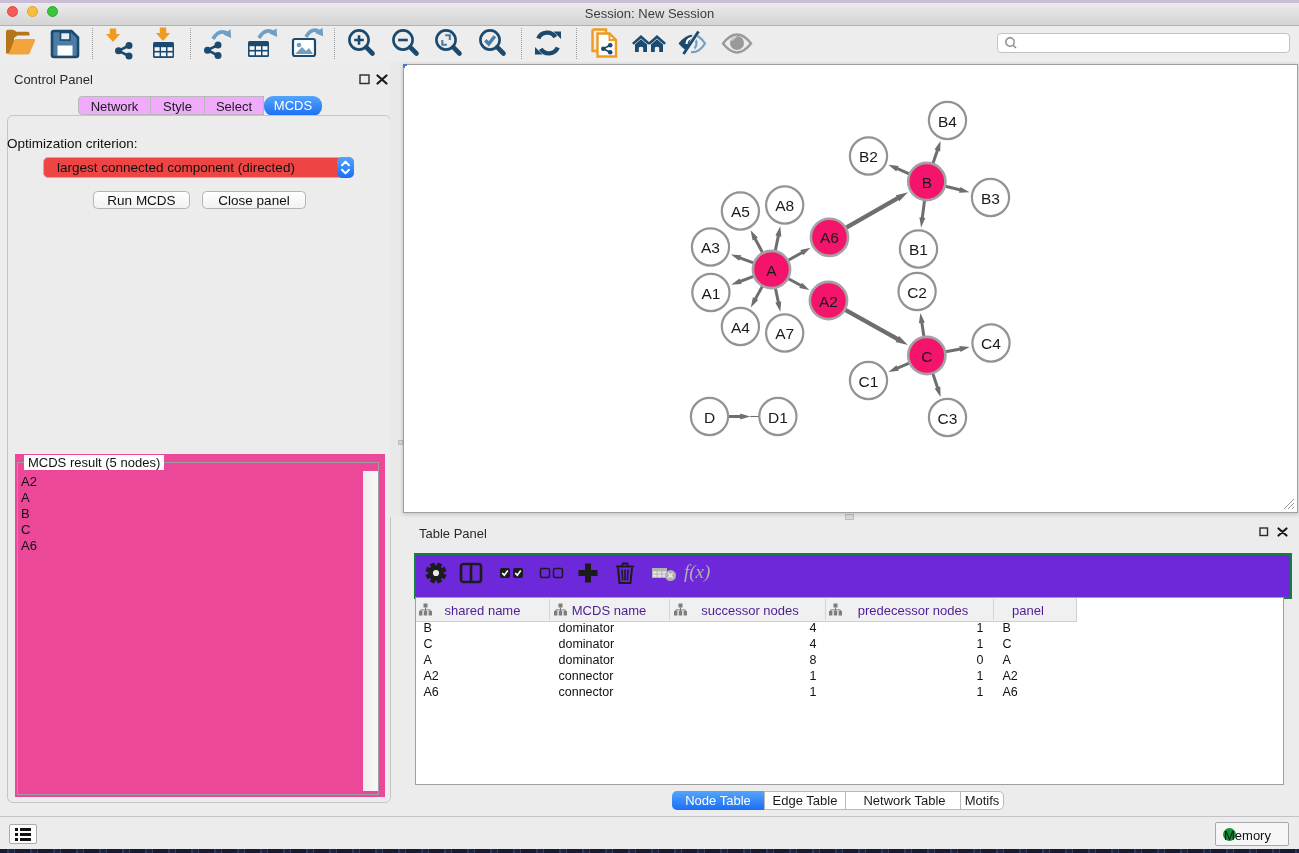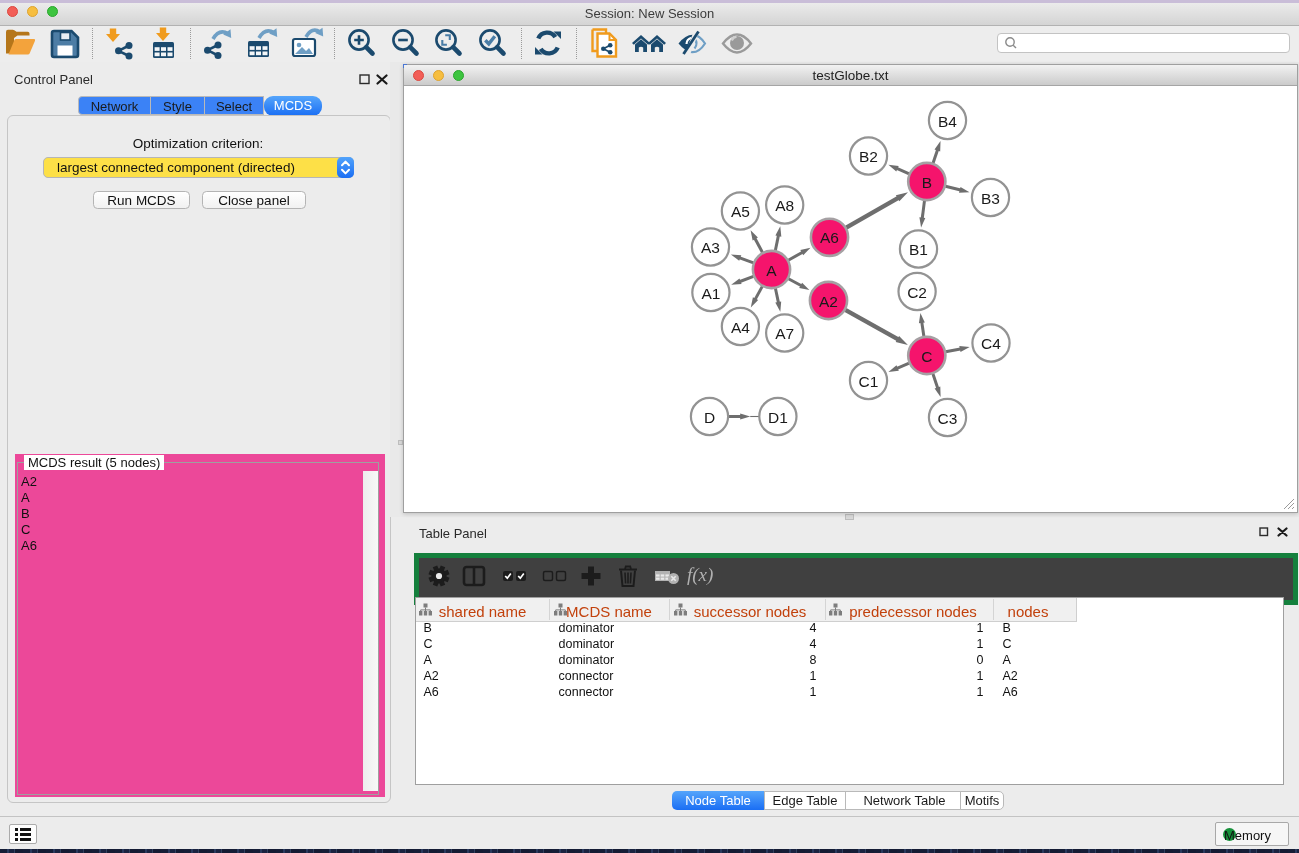--- a/index.html
+++ b/index.html
@@ -12,28 +12,28 @@
  font-size:13px;color:#3c3c3c}
 .tl{position:absolute;width:11px;height:11px;border-radius:50%;top:2.5px}
 #toolbar{left:0;top:26px;width:1299px;height:36px;background:#ededed}
 .tsep{position:absolute;top:2px;height:31px;width:0;border-left:1px dotted #9a9a9a}
 .ticon{position:absolute}
 #search{left:997px;top:7px;width:291px;height:18px;background:#fff;
  border:1px solid #c3c3c3;border-radius:4px}
 
 #cp-title{left:14px;top:72px;font-size:13px;color:#2a2a2a}
 .winbtn{position:absolute;top:74px}
-.tab{position:absolute;top:96px;height:19px;background:#3b82f6;border:1px solid #b9b9b9;
+.tab{position:absolute;top:96px;height:19px;background:#f0abfc;border:1px solid #b9b9b9;
  box-sizing:border-box;font-size:13px;color:#1a1a1a;text-align:center;line-height:19px}
 #tab-mcds{background:linear-gradient(#55a5fb,#1a6ef4);color:#fff;border:none;
  border-radius:9px;line-height:20px}
 #cpanel{left:7px;top:115px;width:384px;height:688px;border:1px solid #c5c5c5;
  border-radius:6px;box-sizing:border-box;background:#ececec}
-#optlabel{left:7px;top:136px;width:382px;text-align:center;font-size:13.5px;color:#111}
-#combo{left:43px;top:157px;width:311px;height:21px;background:#fde047;
+#optlabel{left:7px;top:136px;width:382px;font-size:13.5px;color:#111}
+#combo{left:43px;top:157px;width:311px;height:21px;background:#ef4444;
  border:1px solid #b6b6b6;border-radius:5px;box-sizing:border-box}
 #combo .txt{position:absolute;left:13px;top:2px;font-size:13.5px;color:#111}
 #combo .cap{position:absolute;right:-1px;top:-1px;width:17px;height:21px;
  background:linear-gradient(#52a3fb,#1a6ef4);border-radius:5px;}
 .btn{position:absolute;top:191px;height:18px;background:linear-gradient(#fff,#f1f1f1);
  border:1px solid #b4b4b4;border-radius:4.5px;box-sizing:border-box;
  font-size:13.5px;color:#111;text-align:center;line-height:17px}
 #resultbox{left:15px;top:454px;width:370px;height:343px;background:#ec4899}
 #fieldrect{position:absolute;left:2px;top:8px;width:360px;height:331px;
  border:1px solid #9f9f9f}
@@ -45,28 +45,28 @@
 
 #desktop{left:390px;top:62px;width:909px;height:455px;background:#e9e9e9}
 #netwin{left:403px;top:64px;width:895px;height:449px;background:#fff;
  border:1px solid #9f9f9f;box-sizing:border-box;box-shadow:0 1px 4px rgba(0,0,0,0.18)}
 #nettb{position:absolute;left:0;top:0;width:100%;height:21px;
  background:linear-gradient(#f2f2f2,#cbcbcb);border-bottom:1px solid #a5a5a5;box-sizing:border-box}
 #nettb .t{position:absolute;left:0;right:0;top:2.5px;text-align:center;font-size:13.5px;color:#222}
 #netwin .tl{top:4.5px;width:11px;height:11px}
 
 #tp-title{left:419px;top:526px;font-size:13px;color:#2a2a2a}
-#ttoolbar{left:414px;top:553px;width:874px;height:42px;background:#404040;
- border:5px solid #15803d}
+#ttoolbar{left:414px;top:553px;width:874px;height:42px;background:#6d28d9;
+ border:2px solid #15803d}
 #ttable{left:415px;top:597px;width:869px;height:188px;background:#fff;
  border:1px solid #9f9f9f;box-sizing:border-box}
 #thead{position:absolute;left:0;top:0;width:660px;height:23px;background:#f0f0f0;
  border-bottom:1px solid #cfcfcf;border-right:1px solid #cfcfcf}
 .hsep{position:absolute;top:1px;height:21px;width:0;border-left:1px solid #d4d4d4}
-.hlbl{position:absolute;top:5px;font-size:15px;color:#c2410c;white-space:nowrap}
+.hlbl{position:absolute;top:5px;font-size:13px;color:#4c1d95;white-space:nowrap}
 .cell{position:absolute;font-size:12.5px;color:#111;white-space:nowrap}
 .bt{position:absolute;top:791px;height:19px;background:#fff;border:1px solid #b9b9b9;
  box-sizing:border-box;font-size:13px;color:#1a1a1a;text-align:center;line-height:18px}
 #bt-node{background:linear-gradient(#55a5fb,#1a6ef4);color:#fff;border:none;
  border-radius:5px 0 0 5px;line-height:19px}
 #statussep{left:0;top:815.5px;width:1299px;height:0;border-top:1px solid #c3c3c3}
 #hambtn{left:9px;top:824px;width:28px;height:20px;background:#fdfdfd;
  border:1px solid #ababab;border-radius:2px;box-sizing:border-box}
 #membtn{left:1215px;top:822px;width:74px;height:24px;background:#f6f6f6;
  border:1px solid #a8a8a8;border-radius:2px;box-sizing:border-box}
@@ -266,26 +266,20 @@
  <div class="li" style="top:68px">C</div>
  <div class="li" style="top:84px">A6</div>
  <div id="sbtrack"></div>
 </div>
 <div class="abs" id="desktop"></div>
 <div class="abs" style="left:398px;top:440px;width:5px;height:5px;background:#d8d8d8;border:1px solid #bdbdbd;box-sizing:border-box"></div>
 <div class="abs" style="left:845px;top:514px;width:9px;height:6px;background:#d8d8d8;border:1px solid #bdbdbd;box-sizing:border-box"></div>
 <div class="abs" id="netwin">
     <div style="position:absolute;left:-1px;top:-1px;width:4px;height:1.5px;background:#4a77d4"></div>
     <div style="position:absolute;left:-1px;top:-1px;width:1.5px;height:4px;background:#4a77d4"></div>
- <div id="nettb">
-  <div class="tl" style="left:9px;background:#f25e57;border:1px solid #dc4840;box-sizing:border-box"></div>
-  <div class="tl" style="left:29px;background:#f6be40;border:1px solid #dfa32e;box-sizing:border-box"></div>
-  <div class="tl" style="left:49px;background:#3dc43f;border:1px solid #2ba62e;box-sizing:border-box"></div>
-  <div class="t">testGlobe.txt</div>
- </div>
  <svg style="position:absolute;right:2px;bottom:2px" width="12" height="12" viewBox="0 0 12 12">
   <path d="M11 1 L1 11 M11 5 L5 11 M11 9 L9 11" stroke="#9a9a9a" stroke-width="1"></path>
  </svg>
  <svg id="graph" style="position:absolute;left:0px;top:21px" width="893" height="426" viewBox="0 0 893 426">
  <style>.wh{fill:#fff;stroke:#939393;stroke-width:2.2}.pk{fill:#f5146c;stroke:#a5a0a3;stroke-width:2.6}.lbl text{font-size:15.5px;fill:#1a1a1a;text-anchor:middle;dominant-baseline:central}</style>
  <g stroke="#6e6e6e">
         <line x1="346.2" y1="330.5" x2="355.7" y2="330.5" stroke-width="1.1"></line>
         <line x1="358.5" y1="166.5" x2="350.3" y2="151.2" stroke-width="3.0"></line>
         <line x1="371.3" y1="164.7" x2="374.7" y2="148.1" stroke-width="3.0"></line>
         <line x1="349.5" y1="176.9" x2="334.4" y2="171.3" stroke-width="3.0"></line>
@@ -474,21 +468,21 @@
           <rect x="0" y="8" width="3.4" height="4.5"></rect>
           <rect x="4.8" y="8" width="3.4" height="4.5"></rect>
           <rect x="9.6" y="8" width="3.4" height="4.5"></rect>
         </g>
         <path d="M6.5 4.5 V7 M1.7 8 V6.9 H11.3 V8 M6.5 6.9 V8" stroke="#7d7d7d" stroke-width="1" fill="none"></path>
       </svg>
   <div class="hlbl" style="left:0px;width:133px;text-align:center">shared name</div>
   <div class="hlbl" style="left:93px;width:200px;text-align:center">MCDS name</div>
   <div class="hlbl" style="left:234px;width:200px;text-align:center">successor nodes</div>
   <div class="hlbl" style="left:397px;width:200px;text-align:center">predecessor nodes</div>
-  <div class="hlbl" style="left:512px;width:200px;text-align:center">nodes</div>
+  <div class="hlbl" style="left:512px;width:200px;text-align:center">panel</div>
  </div>
  <div class="cell" style="left:7.5px;top:23px">B</div>
  <div class="cell" style="left:142.5px;top:23px">dominator</div>
  <div class="cell" style="left:300.5px;top:23px;width:100px;text-align:right">4</div>
  <div class="cell" style="left:467.5px;top:23px;width:100px;text-align:right">1</div>
  <div class="cell" style="left:586.5px;top:23px">B</div>
  <div class="cell" style="left:7.5px;top:39px">C</div>
  <div class="cell" style="left:142.5px;top:39px">dominator</div>
  <div class="cell" style="left:300.5px;top:39px;width:100px;text-align:right">4</div>
  <div class="cell" style="left:467.5px;top:39px;width:100px;text-align:right">1</div>

